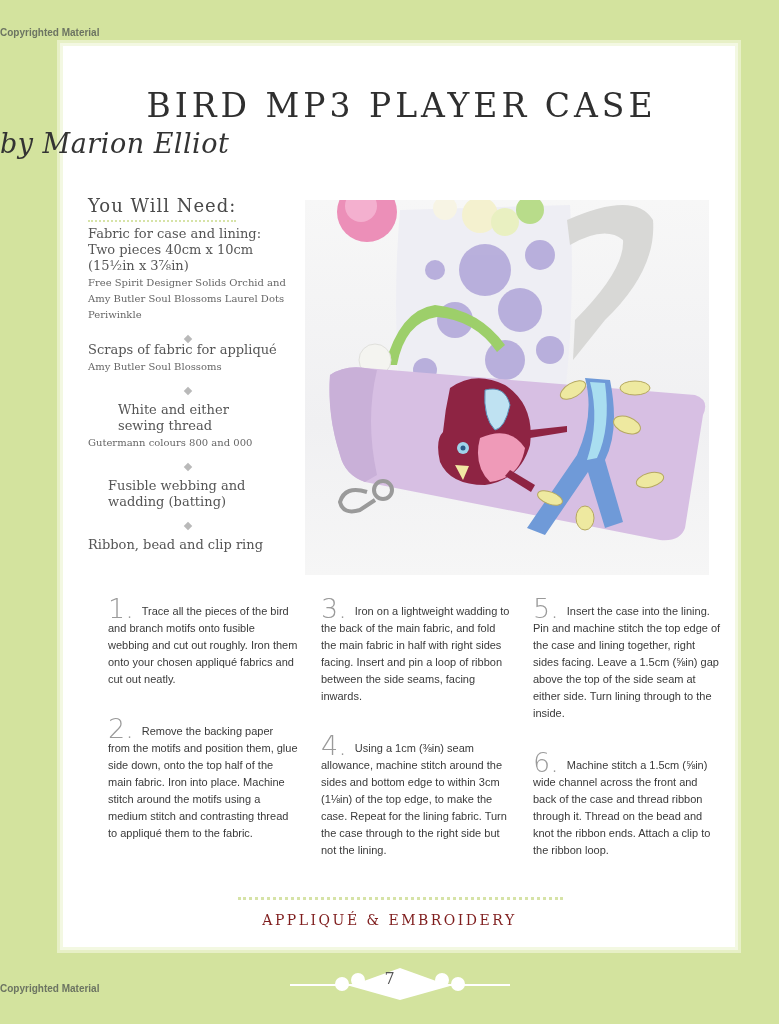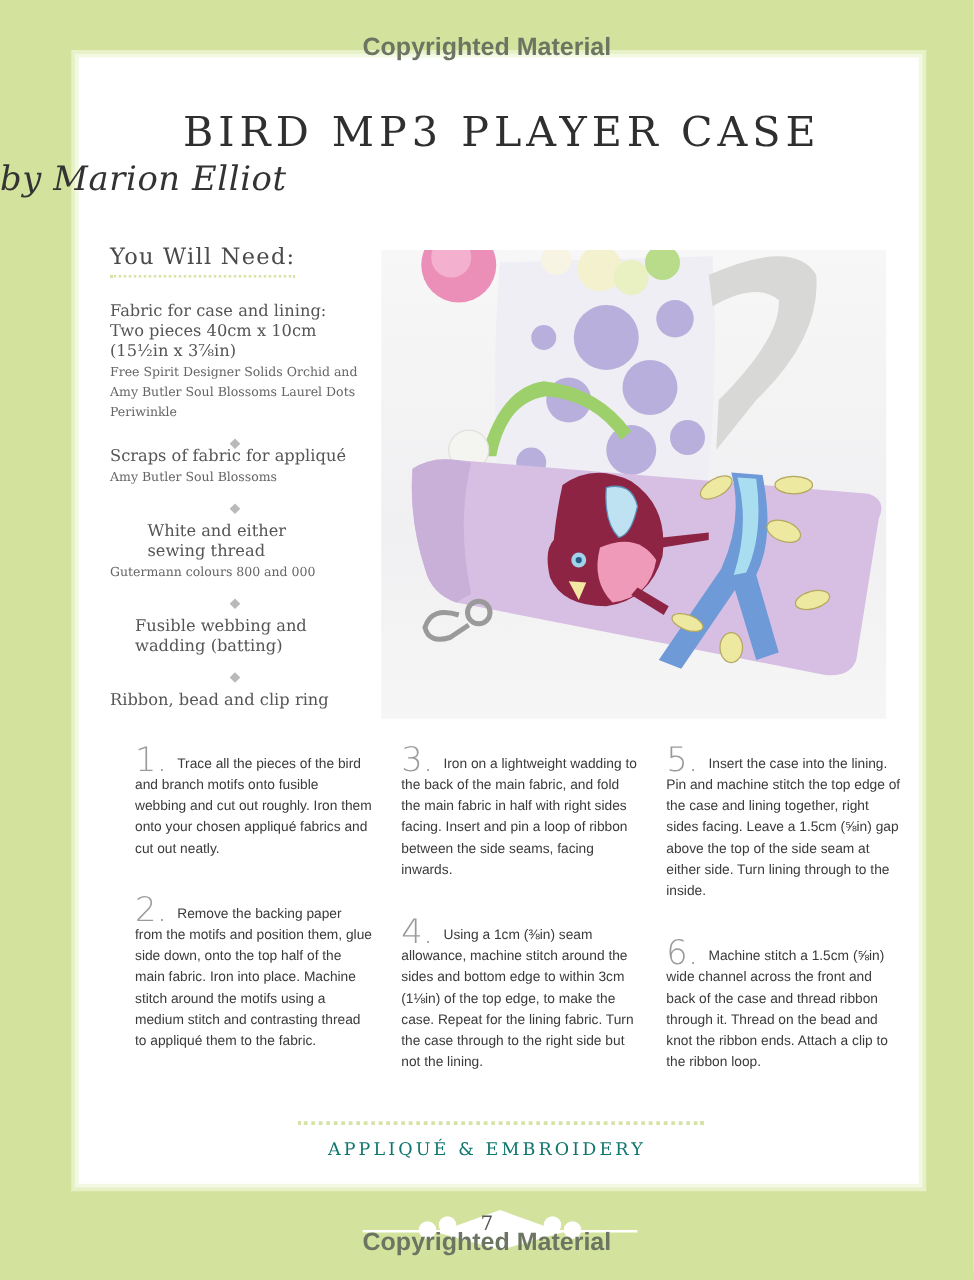--- a/index.html
+++ b/index.html
@@ -3,23 +3,23 @@
 <meta charset="utf-8">
 <style>
   html, body { margin: 0; padding: 0; }
   body {
     width: 779px; height: 1024px; overflow: hidden;
     background: #d3e39e;
     font-family: "DejaVu Serif", serif;
     position: relative;
   }
   .watermark {
-    position: absolute; left: 0; width: 779px; text-align: center;
+    position: absolute; left: 0; width: 779px; 
     font-family: "Liberation Sans", sans-serif; font-weight: bold;
-    font-size: 20px; color: #6c7462; z-index: 5;
+    font-size: 10px; color: #6c7462; z-index: 5;
   }
   .wm-top { top: 27px; }
   .wm-bottom { top: 983px; }
 
   .panel {
     position: absolute; left: 63px; top: 46px; width: 672px; height: 901px;
     background: #ffffff;
     box-shadow: 0 0 0 3px #f3f8e2, 0 0 0 6px #e7f0c6;
   }
   .title {
@@ -36,21 +36,21 @@
   
   .needs {
     position: absolute; left: 88px; top: 195px; width: 200px; 
     color: #555555;
   }
   .needs-heading {
     font-family: "DejaVu Serif", serif; font-size: 18px; color: #4a4a4a;
     letter-spacing: 1px; display: inline-block; padding-bottom: 4px;
     border-bottom: 2px dotted #d6e3a7;
   }
-  .need-item { margin-top: 20px; }
+  .need-item { margin-top: 4px; }
   .need-item:first-of-type { margin-top: 22px; }
   .need-main { font-size: 13px; line-height: 16px; color: #555; }
   .need-sub { font-size: 10px; line-height: 16px; color: #666; margin-top: 1px; }
   .diamond {
     width: 6px; height: 6px; background: #b9b9b9; transform: rotate(45deg);
     margin: 13px auto 0 auto;
   }
 
   
   .photo {
@@ -72,21 +72,21 @@
     color: #9a9a9a; line-height: 17px; margin-right: 8px; vertical-align: -3px;
   }
 
   .footer-dots {
     position: absolute; left: 238px; top: 897px; width: 325px; height: 0;
     border-top: 3px dotted #d6e3a7;
   }
   .section-label {
     position: absolute; left: 0; top: 912px; width: 779px; text-align: center;
     font-family: "DejaVu Serif", serif; font-size: 14px; letter-spacing: 2.5px;
-    color: #0f766e;
+    color: #7f1d1d;
   }
   .page-ornament {
     position: absolute; left: 290px; top: 966px; width: 220px; height: 36px;
   }
   .page-number {
     position: absolute; left: 0; top: 969px; width: 779px; text-align: center;
     font-family: "DejaVu Serif", serif; font-size: 16px; color: #555;
     z-index: 4;
   }
 </style>

